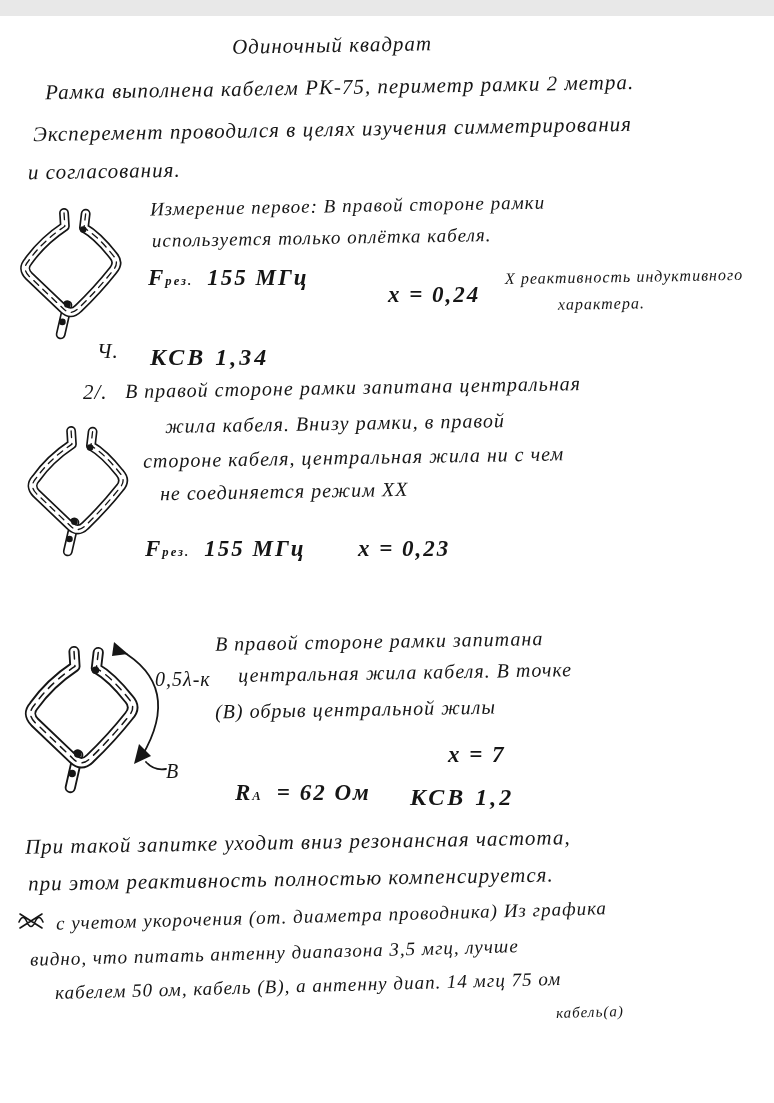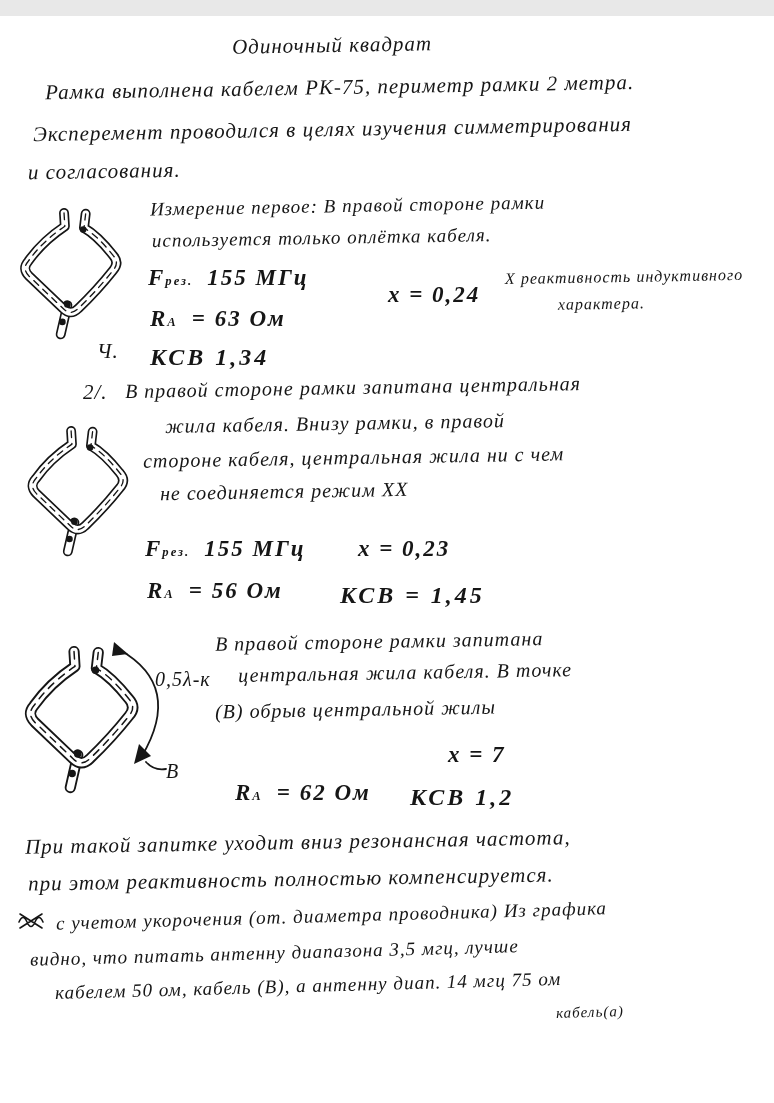--- a/index.html
+++ b/index.html
@@ -57,38 +57,35 @@
     <use href="#loop-shape" width="150" height="160"></use>
   </svg>
 
   <div class="hw t19 r-1" style="left:150px;top:180px">Измерение первое: В правой стороне рамки</div>
   <div class="hw t19 r-1" style="left:152px;top:212px">используется только оплётка кабеля.</div>
 
   <div class="hw formula" style="left:148px;top:249px"><span>F</span><span class="sub">рез.</span><span class="gap">155 МГц</span></div>
   <div class="hw formula" style="left:388px;top:266px">x = 0,24</div>
   <div class="hw t16 r-1" style="left:505px;top:252px">X реактивность индуктивного</div>
   <div class="hw t16 r-1" style="left:558px;top:279px">характера.</div>
-  <div class="hw formula" style="left:150px;top:290px"><span>R</span><span class="sub">A</span><span class="gap">= 63 Ом</span></div>
   <div class="hw t21" style="left:97px;top:324px">Ч.</div>
   <div class="hw ksv" style="left:150px;top:328px">КСВ  1,34</div>
 
   <div class="hw t21" style="left:83px;top:365px">2/.</div>
   <div class="hw t20 r-1" style="left:125px;top:360px">В правой стороне рамки запитана центральная</div>
   <div class="hw t20 r-1" style="left:165px;top:396px">жила кабеля.  Внизу рамки, в правой</div>
   <div class="hw t20 r-1" style="left:143px;top:430px">стороне кабеля, центральная жила ни с чем</div>
   <div class="hw t20 r-1" style="left:160px;top:464px">не соединяется режим ХХ</div>
 
   <svg class="sketch" style="left:16px;top:410px" width="135" height="132" viewBox="0 0 150 160">
     <use href="#loop-shape" width="150" height="160"></use>
   </svg>
 
   <div class="hw formula" style="left:145px;top:520px"><span>F</span><span class="sub">рез.</span><span class="gap">155 МГц</span></div>
   <div class="hw formula" style="left:358px;top:520px">x = 0,23</div>
-  <div class="hw formula" style="left:147px;top:562px"><span>R</span><span class="sub">A</span><span class="gap">= 56 Ом</span></div>
-  <div class="hw ksv" style="left:340px;top:566px">КСВ = 1,45</div>
 
   <div class="hw t20 r-1" style="left:215px;top:614px">В правой стороне рамки запитана</div>
   <div class="hw t20" style="left:155px;top:652px">0,5λ-к</div>
   <div class="hw t20 r-1" style="left:238px;top:645px">центральная жила кабеля.  В точке</div>
   <div class="hw t20 r-1" style="left:215px;top:682px">(В) обрыв центральной жилы</div>
 
   <svg class="sketch" style="left:18px;top:622px" width="175" height="175" viewBox="0 0 175 175">
     <use href="#loop-shape" x="0" y="8" width="140" height="149"></use>
 
     <path class="ink" stroke-width="1.8" d="M 102 12 Q 165 48 124 118"></path>

